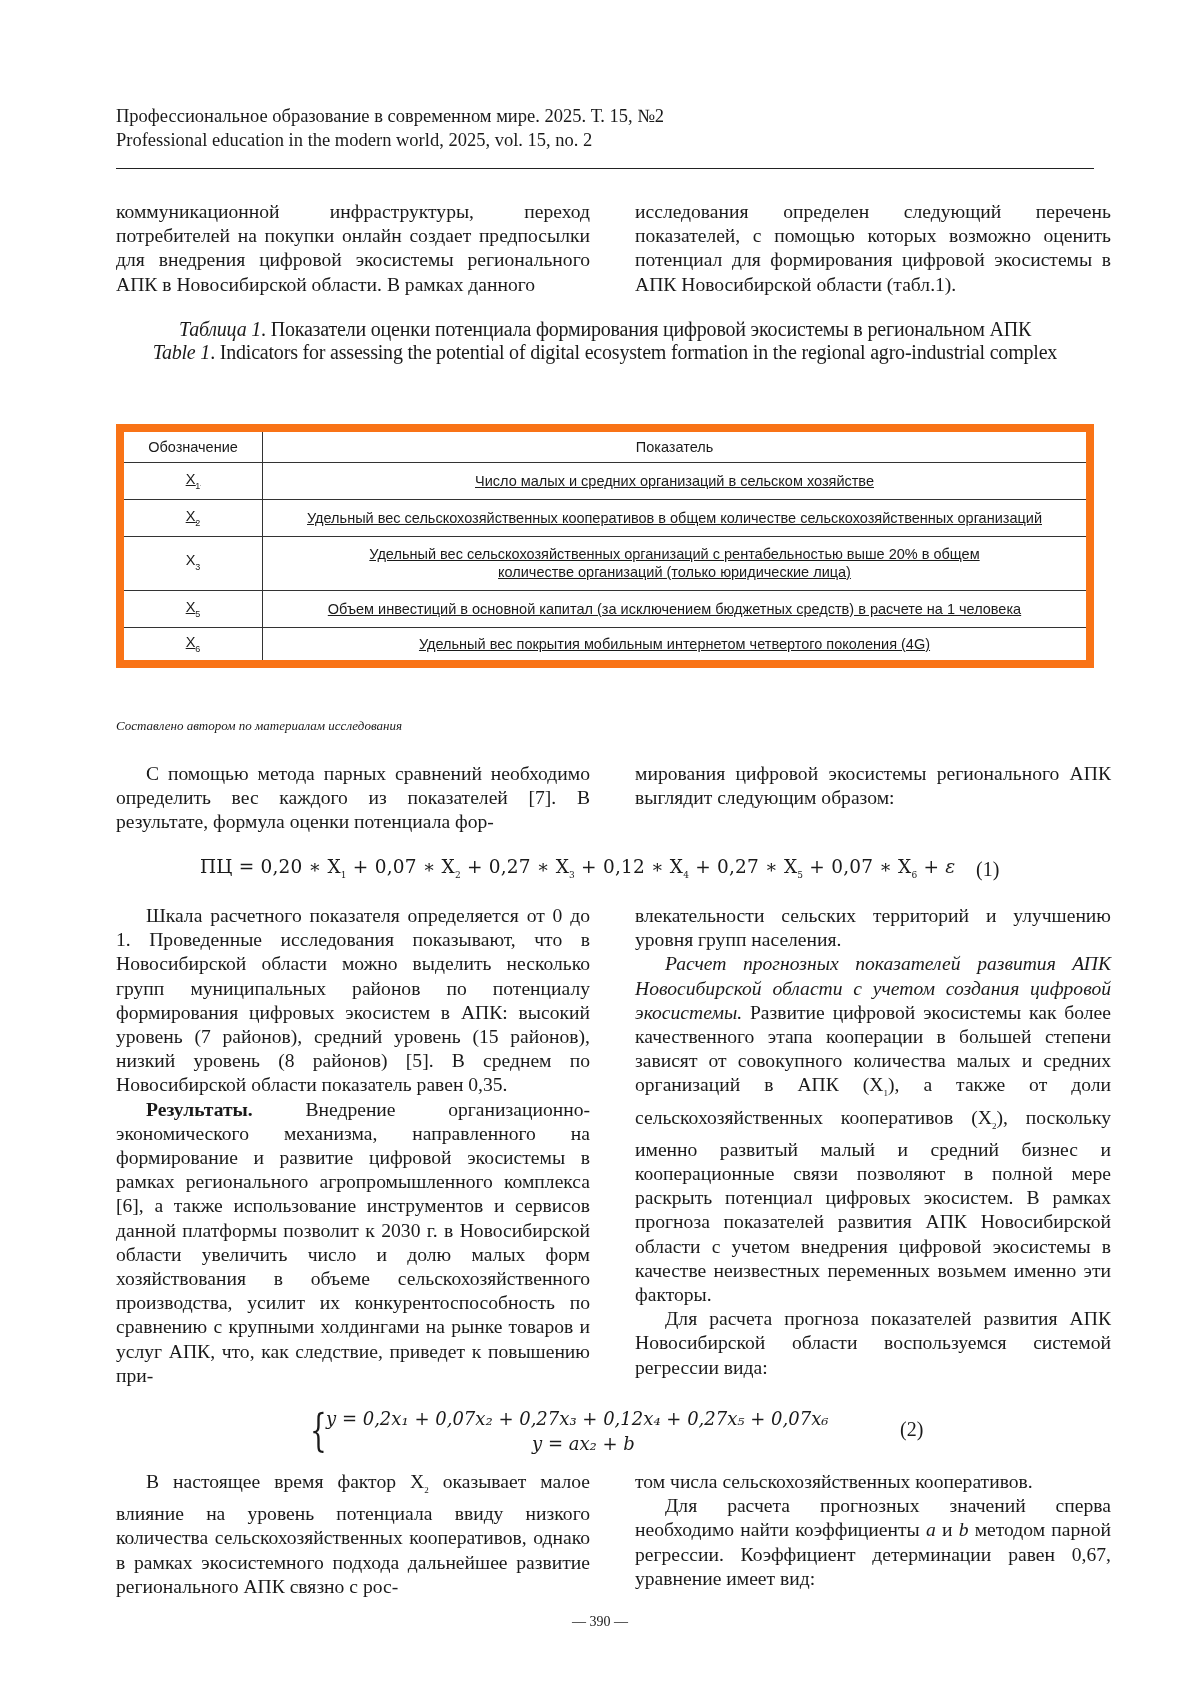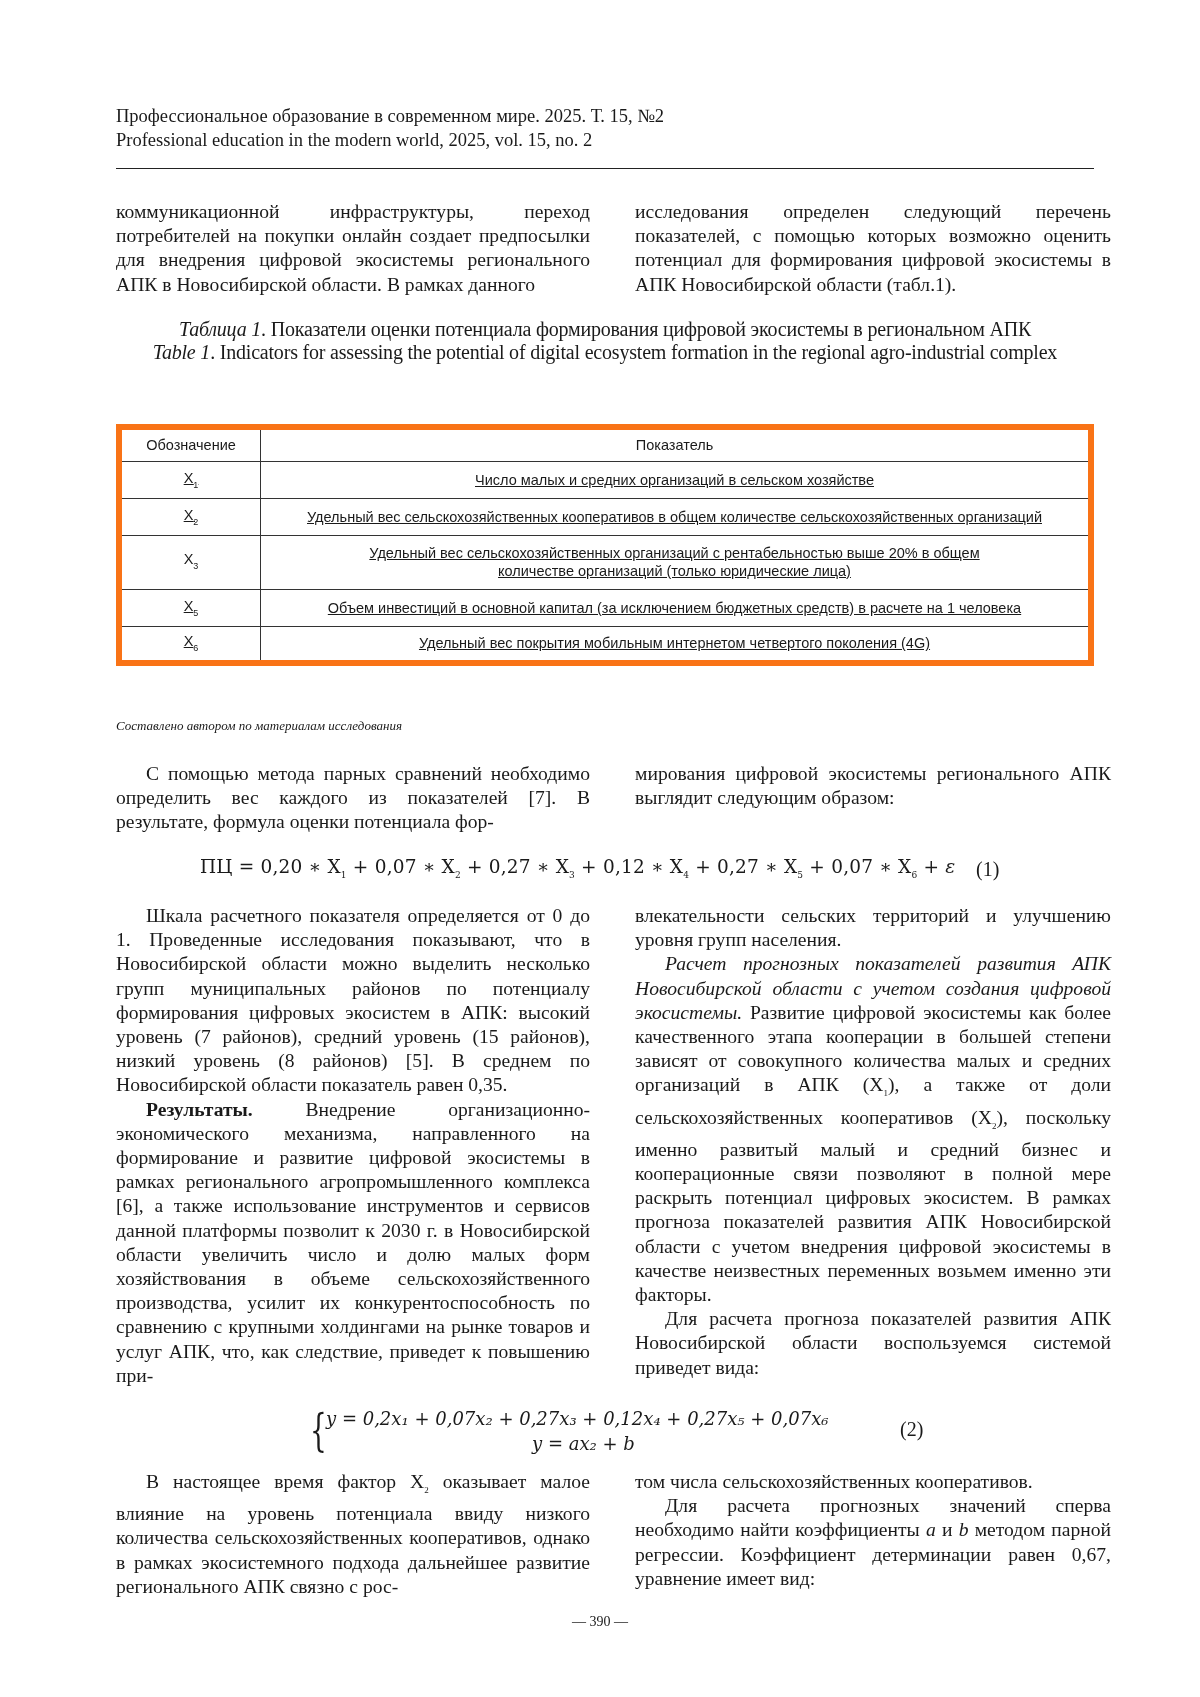--- a/index.html
+++ b/index.html
@@ -11,21 +11,21 @@
     .col { font-size: 19.6px; line-height: 24.2px; text-align: justify; }
     .col p { margin: 0; }
     .col .ind { text-indent: 30px; }
     .colL { left: 116px; width: 474px; }
     .colR { left: 635px; width: 476px; }
     .tcap { left: 116px; width: 978px; top: 318px; text-align: center; font-size: 20px; line-height: 23px; letter-spacing: -0.2px; }
     .tcap i { }
     table.ind-table { position: absolute; left: 116px; top: 424px; width: 978px; border-collapse: collapse;
            font-family: "Liberation Sans", sans-serif; font-size: 14.5px; color: #1a1a1a; }
     table.ind-table td, table.ind-table th { border: 1.3px solid #333; text-align: center; font-weight: normal; padding: 0 10px; }
-    table.ind-table { border: 6px solid #f97316; }
+    table.ind-table { border: 8px solid #f97316; }
     .c1 { width: 118px; }
     .h-row { height: 34px; }
     .r-row { height: 37px; text-decoration: underline; }
     .r-row2 { height: 54px; line-height: 18px; margin-left: 40px; }
     sub { font-size: 9px; vertical-align: -5px; }
     .source { left: 116px; top: 718px; font-style: italic; font-size: 13px; }
     .formula1 { left: 200px; top: 856px; font-family: "DejaVu Serif", serif; font-size: 18.5px; letter-spacing: 0.2px; }
     .eq1num { left: 976px; top: 858px; font-size: 20px; }
     .system { left: 310px; top: 1406px; font-family: "DejaVu Serif", serif; font-style: italic; font-size: 18px; line-height: 25px; }
     .brace { position: absolute; left: 0; top: 0; font-size: 44px; line-height: 50px; font-style: normal; transform: scaleX(0.6); transform-origin: left; }
@@ -109,21 +109,21 @@
 <div class="abs eq1num">(1)</div>
 
 <div class="abs col colL" style="top:904px;">
   <p class="ind">Шкала расчетного показателя определяется от 0 до 1. Проведенные исследования показывают, что в Новосибирской области можно выделить несколько групп муниципальных районов по потенциалу формирования цифровых экосистем в АПК: высокий уровень (7 районов), средний уровень (15 районов), низкий уровень (8 районов) [5]. В среднем по Новосибирской области показатель равен 0,35.</p>
   <p class="ind"><b>Результаты.</b><span> Внедрение организационно-экономического механизма, направленного на формирование и развитие цифровой экосистемы в рамках регионального агропромышленного комплекса [6], а также использование инструментов и сервисов данной платформы позволит к 2030 г. в Новосибирской области увеличить число и долю малых форм хозяйствования в объеме сельскохозяйственного производства, усилит их конкурентоспособность по сравнению с крупными холдингами на рынке товаров и услуг АПК, что, как следствие, приведет к повышению при-</span></p>
 </div>
 
 <div class="abs col colR" style="top:904px;">
   <p>влекательности сельских территорий и улучшению уровня групп населения.</p>
   <p class="ind"><span class="it">Расчет прогнозных показателей развития АПК Новосибирской области с учетом создания цифровой экосистемы.</span><span> Развитие цифровой экосистемы как более качественного этапа кооперации в большей степени зависят от совокупного количества малых и средних организаций в АПК (X</span><sub>1</sub><span>), а также от доли сельскохозяйственных кооперативов (X</span><sub>2</sub><span>), поскольку именно развитый малый и средний бизнес и кооперационные связи позволяют в полной мере раскрыть потенциал цифровых экосистем. В рамках прогноза показателей развития АПК Новосибирской области с учетом внедрения цифровой экосистемы в качестве неизвестных переменных возьмем именно эти факторы.</span></p>
-  <p class="ind">Для расчета прогноза показателей развития АПК Новосибирской области воспользуемся системой приведет вида:</p>
+  <p class="ind">Для расчета прогноза показателей развития АПК Новосибирской области воспользуемся системой регрессии вида:</p>
 </div>
 
 <div class="abs system">
   <span class="brace">{</span>
   <div class="sysl1">y = 0,2x₁ + 0,07x₂ + 0,27x₃ + 0,12x₄ + 0,27x₅ + 0,07x₆</div>
   <div class="sysl2">y = ax₂ + b</div>
 </div>
 <div class="abs eq2num">(2)</div>
 
 <div class="abs col colL" style="top:1470px;">

